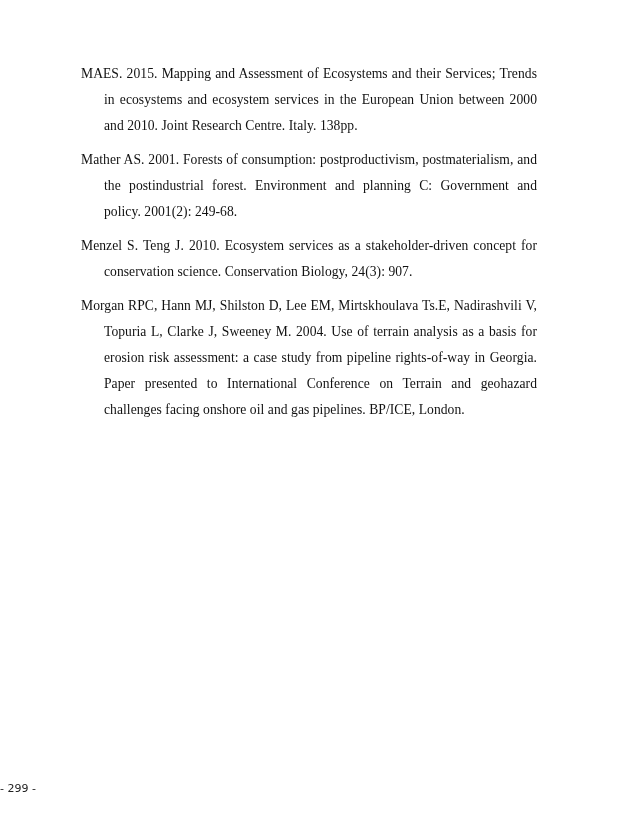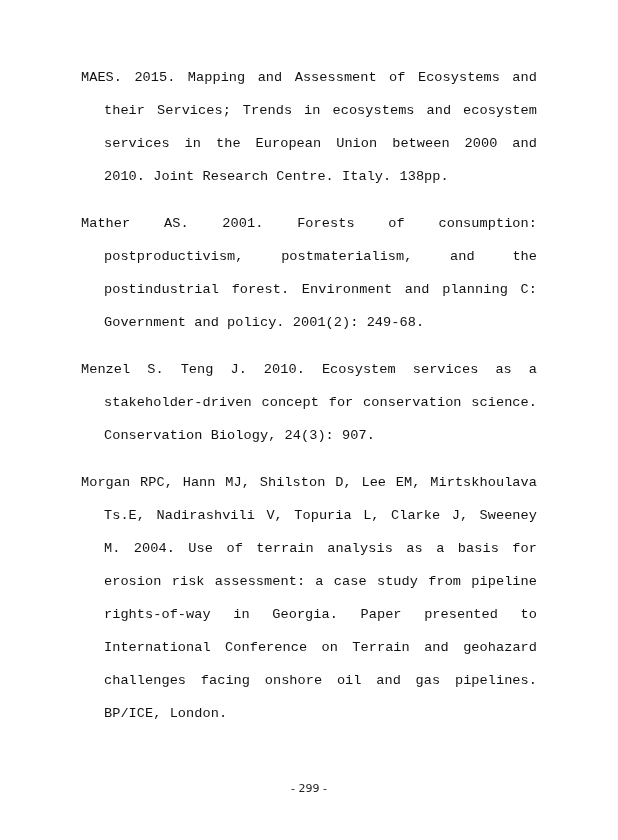--- a/index.html
+++ b/index.html
@@ -15,38 +15,37 @@
       font-family: "DejaVu Serif", "Liberation Serif", serif;
       color: #111111;
     }
     .page {
       position: absolute;
       left: 81px;
       top: 61px;
       width: 456px;
     }
     .ref {
-      font-family: Liberation Mono, monospace;
+      font-family: Liberation Serif, serif;
       font-size: 13.6px;
-      line-height: 33px;
+      line-height: 26px;
       text-align: justify;
       padding-left: 23px;
       text-indent: -23px;
       margin: 0 0 1.5px 0;
       letter-spacing: 0.05px;
     }
     .ref + .ref {
-      margin-top: 14px;
+      margin-top: 8px;
     }
     .footer {
       position: absolute;
       left: 0;
       width: 618px;
       top: 782px;
-      text-align: center;
       font-family: "DejaVu Sans", "Liberation Sans", sans-serif;
       font-size: 11px;
       color: #222222;
     }
   </style>
 </head>
 <body>
 
 <div class="page">
   <p class="ref">MAES. 2015. Mapping and Assessment of Ecosystems and their Services; Trends in ecosystems and ecosystem services in the European Union between 2000 and 2010. Joint Research Centre. Italy. 138pp.</p>

